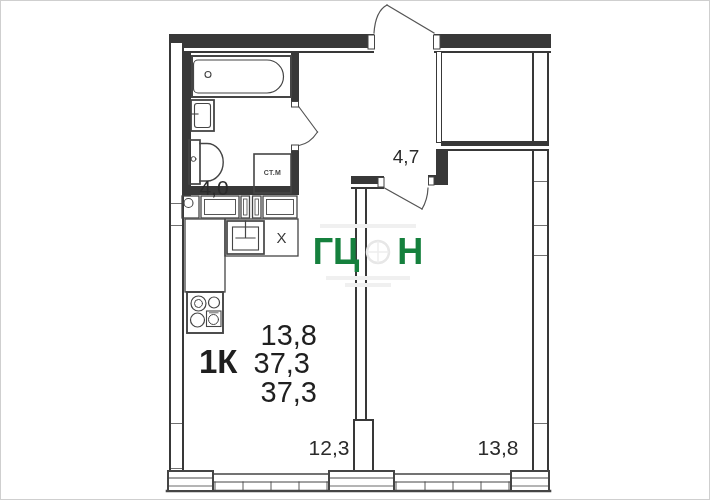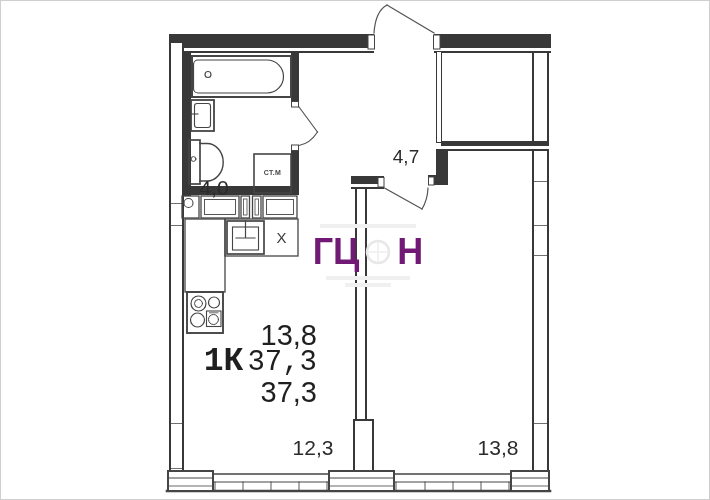--- a/index.html
+++ b/index.html
@@ -7,26 +7,26 @@
           border:1px solid #cfcfcf;box-sizing:border-box;overflow:hidden;
           font-family:"Liberation Sans",sans-serif;}
   .wall-dark{position:absolute;background:#383838;}
   .wall-band{position:absolute;background:#383838;
              box-shadow:inset 0 -2px 0 0 #383838, inset 0 -5px 0 0 #ffffff;}
   .wall-hollow{position:absolute;background:#fff;border:2px solid #383838;box-sizing:border-box;}
   .joint{position:absolute;left:0;right:0;height:1px;background:#707070;}
   .lbl{position:absolute;color:#2b2b2b;line-height:1;white-space:nowrap;}
   .center{text-align:center;}
   .right{text-align:right;}
-  .sum-row{position:absolute;display:flex;align-items:baseline;justify-content:flex-end;gap:4px;font-family:Liberation Mono, monospace;}
+  .sum-row{position:absolute;display:flex;align-items:baseline;gap:16px;}
   .type-lbl{font-size:33px;font-weight:700;color:#1f1f1f;}
   .num{font-size:29px;color:#1f1f1f;}
   .watermark{position:absolute;left:292px;top:220px;width:150px;opacity:1;pointer-events:none;}
   .wm-row{display:flex;align-items:center;gap:4px;justify-content:center;}
-  .wm-letter{font-size:36px;font-weight:700;color:#701a75;}
+  .wm-letter{font-size:36px;font-weight:700;color:#15803d;}
   .wm-bar{height:4px;background:#f0f0f0;margin:3px auto;}
   svg{position:absolute;left:0;top:0;}
 </style>
 </head>
 <body>
 
 <div id="screen">
 
   <div class="wall-band" style="left:168px;top:33px;width:205px;height:19px;"></div>
 
@@ -182,21 +182,21 @@
   </div>
 
   <div class="lbl center" style="left:186px;top:176px;width:54px;font-size:21px;">4,0</div>
 
   <div class="lbl center" style="left:253px;top:168px;width:37px;font-size:7px;font-weight:700;letter-spacing:0.3px;color:#454545;">СТ.М</div>
 
   <div class="lbl center" style="left:378px;top:146px;width:54px;font-size:19px;">4,7</div>
 
   <div class="lbl center" style="left:264px;top:229px;width:33px;font-size:15px;color:#3a3a3a;">Х</div>
 
-  <div class="lbl center" style="left:284px;top:436px;width:56px;font-size:21px;">12,3</div>
+  <div class="lbl center" style="left:300px;top:436px;width:56px;font-size:21px;">12,3</div>
 
   <div class="lbl center" style="left:469px;top:436px;width:56px;font-size:21px;">13,8</div>
 
   <div class="lbl num right" style="left:216px;top:320px;width:100px;">13,8</div>
 
   <div class="sum-row" style="left:198px;top:342px;width:118px;">
     <span class="type-lbl">1К</span>
     <span class="num">37,3</span>
   </div>
 

